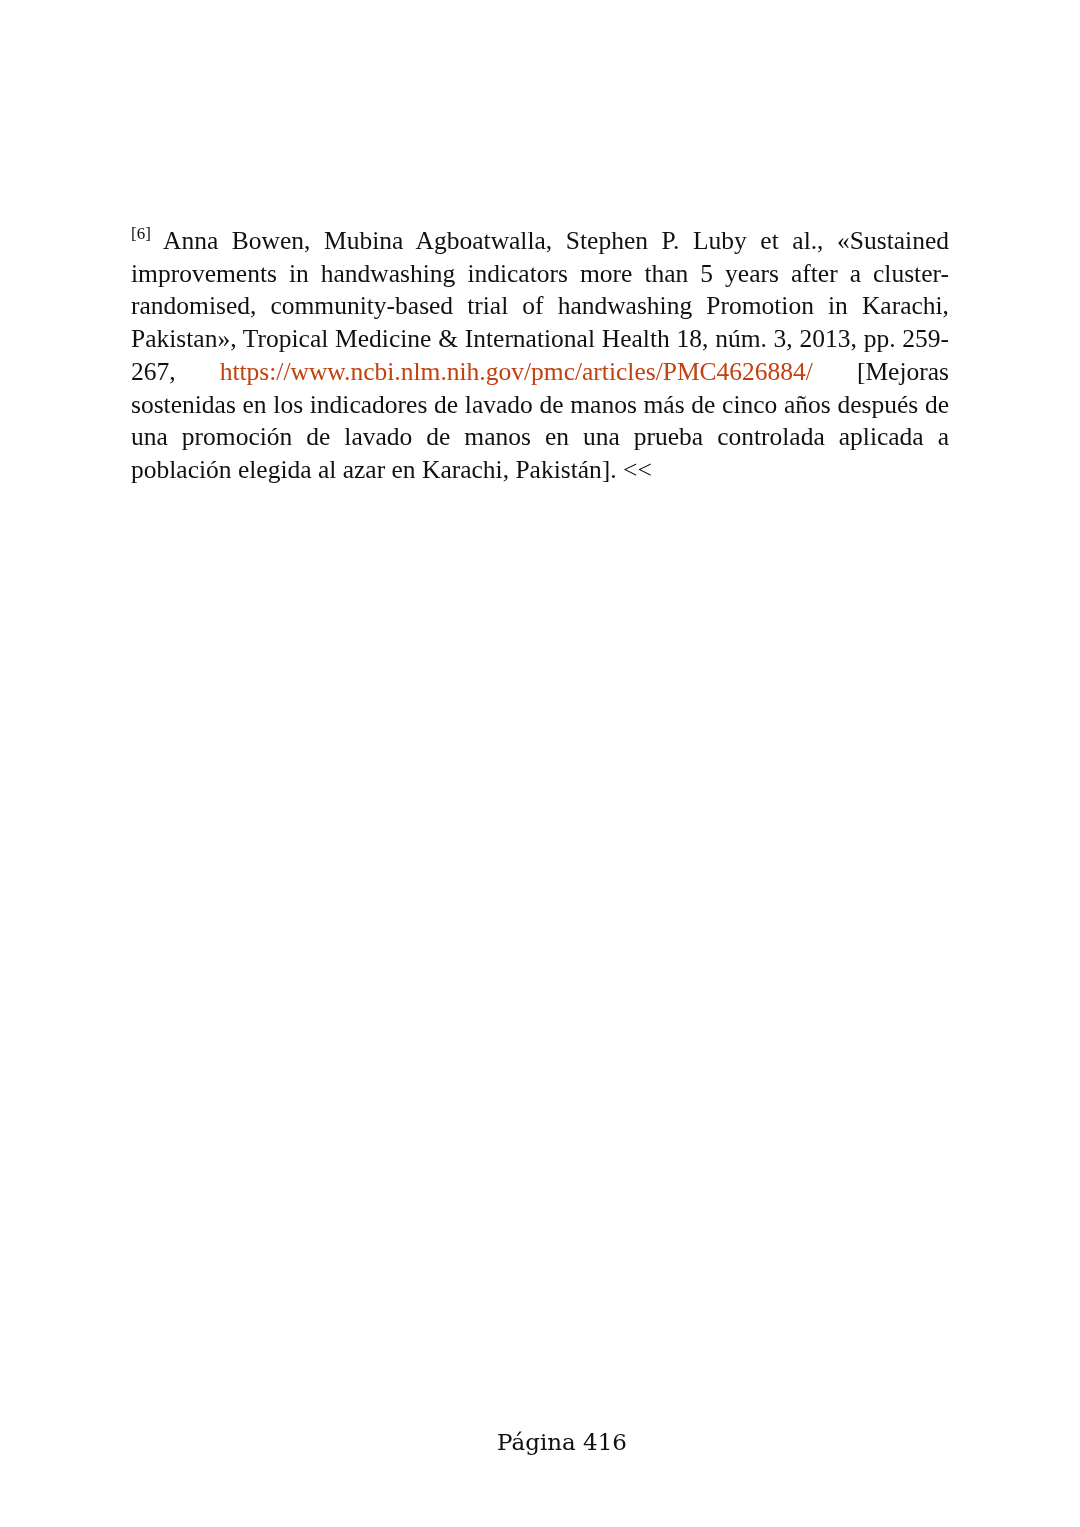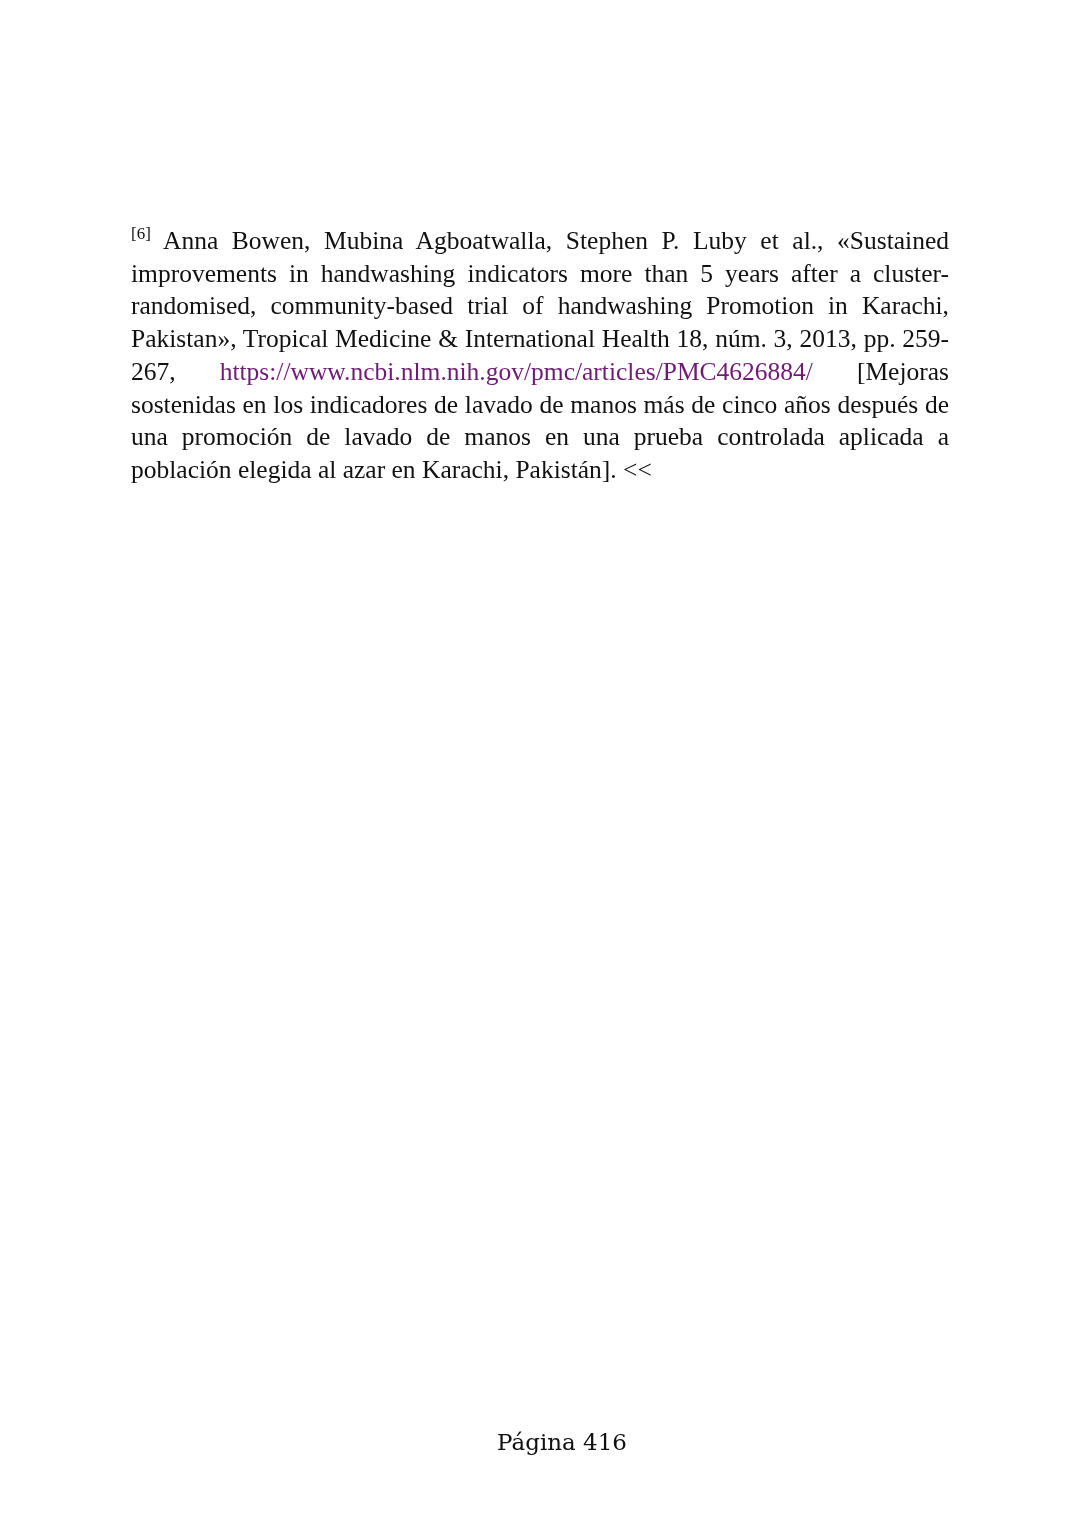--- a/index.html
+++ b/index.html
@@ -29,21 +29,21 @@
     }
     .footnote .marker {
       font-size: 17px;
       vertical-align: 10px;
       line-height: 0;
     }
     .footnote .journal,
     .footnote .etal {
     }
     .footnote .url {
-      color: #701a75;
+      color: #c2410c;
       text-decoration: none;
     }
     .footnote .backlink {
       color: #111111;
       text-decoration: none;
     }
     .page-number {
       position: absolute;
       left: 0;
       width: 1080px;

